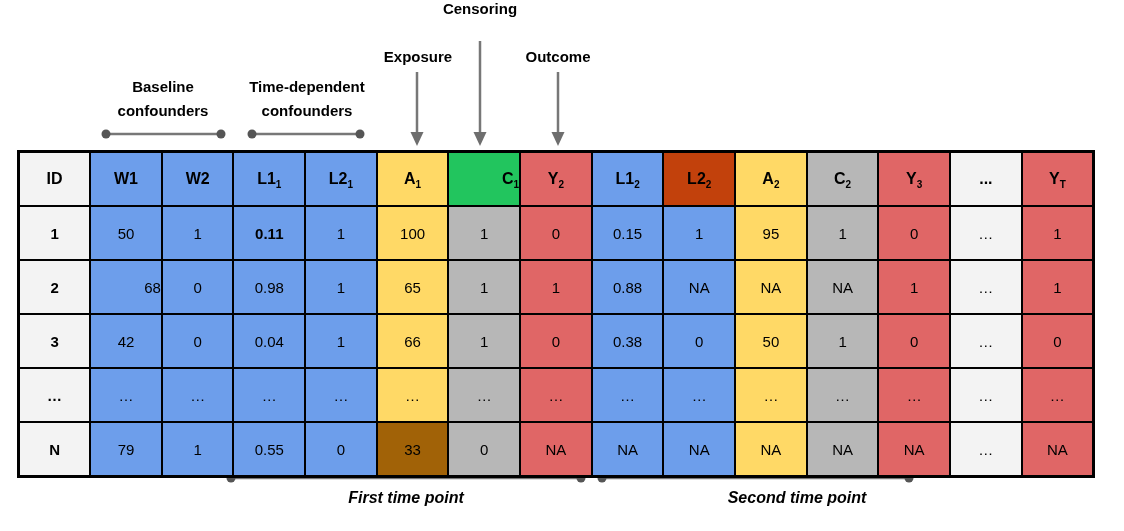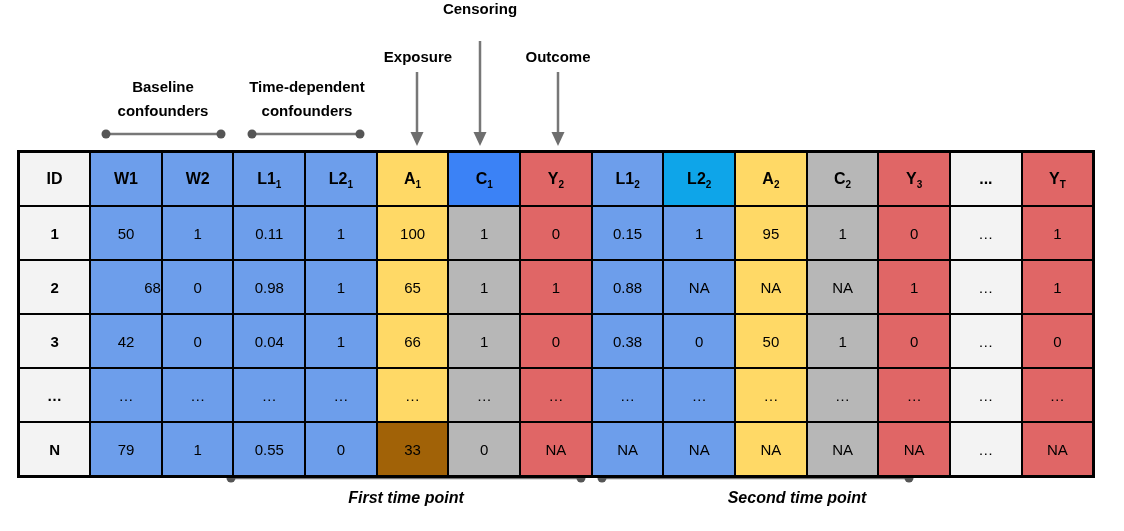--- a/index.html
+++ b/index.html
@@ -90,37 +90,37 @@
 
   <table id="grid">
     <thead>
         <tr>
           <th style="background: rgb(243, 243, 243);">ID</th>
           <th style="background: rgb(109, 158, 235);">W1</th>
           <th style="background: rgb(109, 158, 235);">W2</th>
           <th style="background: rgb(109, 158, 235);">L1<sub>1</sub></th>
           <th style="background: rgb(109, 158, 235);">L2<sub>1</sub></th>
           <th style="background: rgb(255, 217, 102);">A<sub>1</sub></th>
-          <th style="background: #3b82f6;">C<sub>1</sub></th>
+          <th style="background: #22c55e; text-align: right;">C<sub>1</sub></th>
           <th style="background: rgb(224, 102, 102);">Y<sub>2</sub></th>
           <th style="background: rgb(109, 158, 235);">L1<sub>2</sub></th>
-          <th style="background: #0ea5e9;">L2<sub>2</sub></th>
+          <th style="background: #c2410c;">L2<sub>2</sub></th>
           <th style="background: rgb(255, 217, 102);">A<sub>2</sub></th>
           <th style="background: rgb(183, 183, 183);">C<sub>2</sub></th>
           <th style="background: rgb(224, 102, 102);">Y<sub>3</sub></th>
           <th style="background: rgb(243, 243, 243);">...</th>
           <th style="background: rgb(224, 102, 102);">Y<sub>T</sub></th>
         </tr>
       </thead>
     <tbody>
         <tr>
           <td class="id-col" style="background: rgb(243, 243, 243);">1</td>
           <td style="background: rgb(109, 158, 235);">50</td>
           <td style="background: rgb(109, 158, 235);">1</td>
-          <td style="background: rgb(109, 158, 235);">0.11</td>
+          <td style="background: rgb(109, 158, 235); font-weight: bold;">0.11</td>
           <td style="background: rgb(109, 158, 235);">1</td>
           <td style="background: rgb(255, 217, 102);">100</td>
           <td style="background: rgb(183, 183, 183);">1</td>
           <td style="background: rgb(224, 102, 102);">0</td>
           <td style="background: rgb(109, 158, 235);">0.15</td>
           <td style="background: rgb(109, 158, 235);">1</td>
           <td style="background: rgb(255, 217, 102);">95</td>
           <td style="background: rgb(183, 183, 183);">1</td>
           <td style="background: rgb(224, 102, 102);">0</td>
           <td style="background: rgb(243, 243, 243);">…</td>

